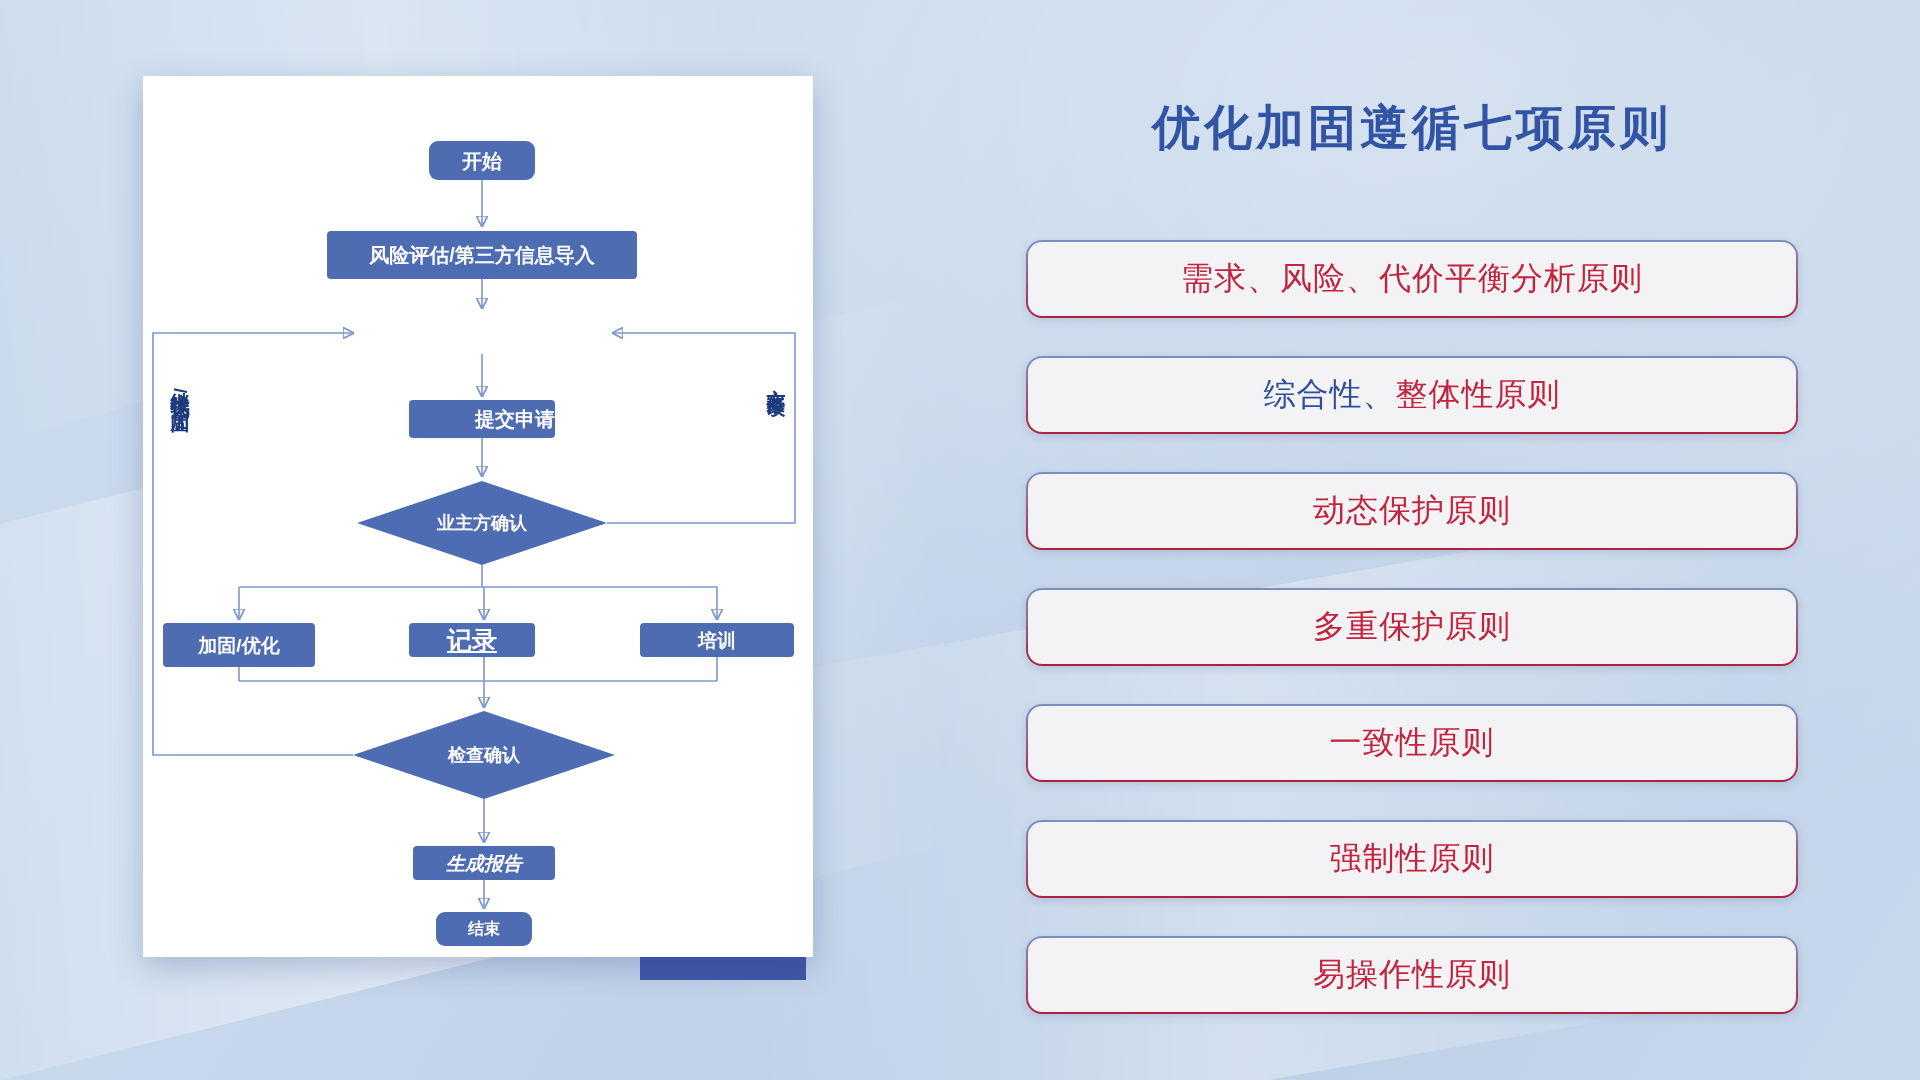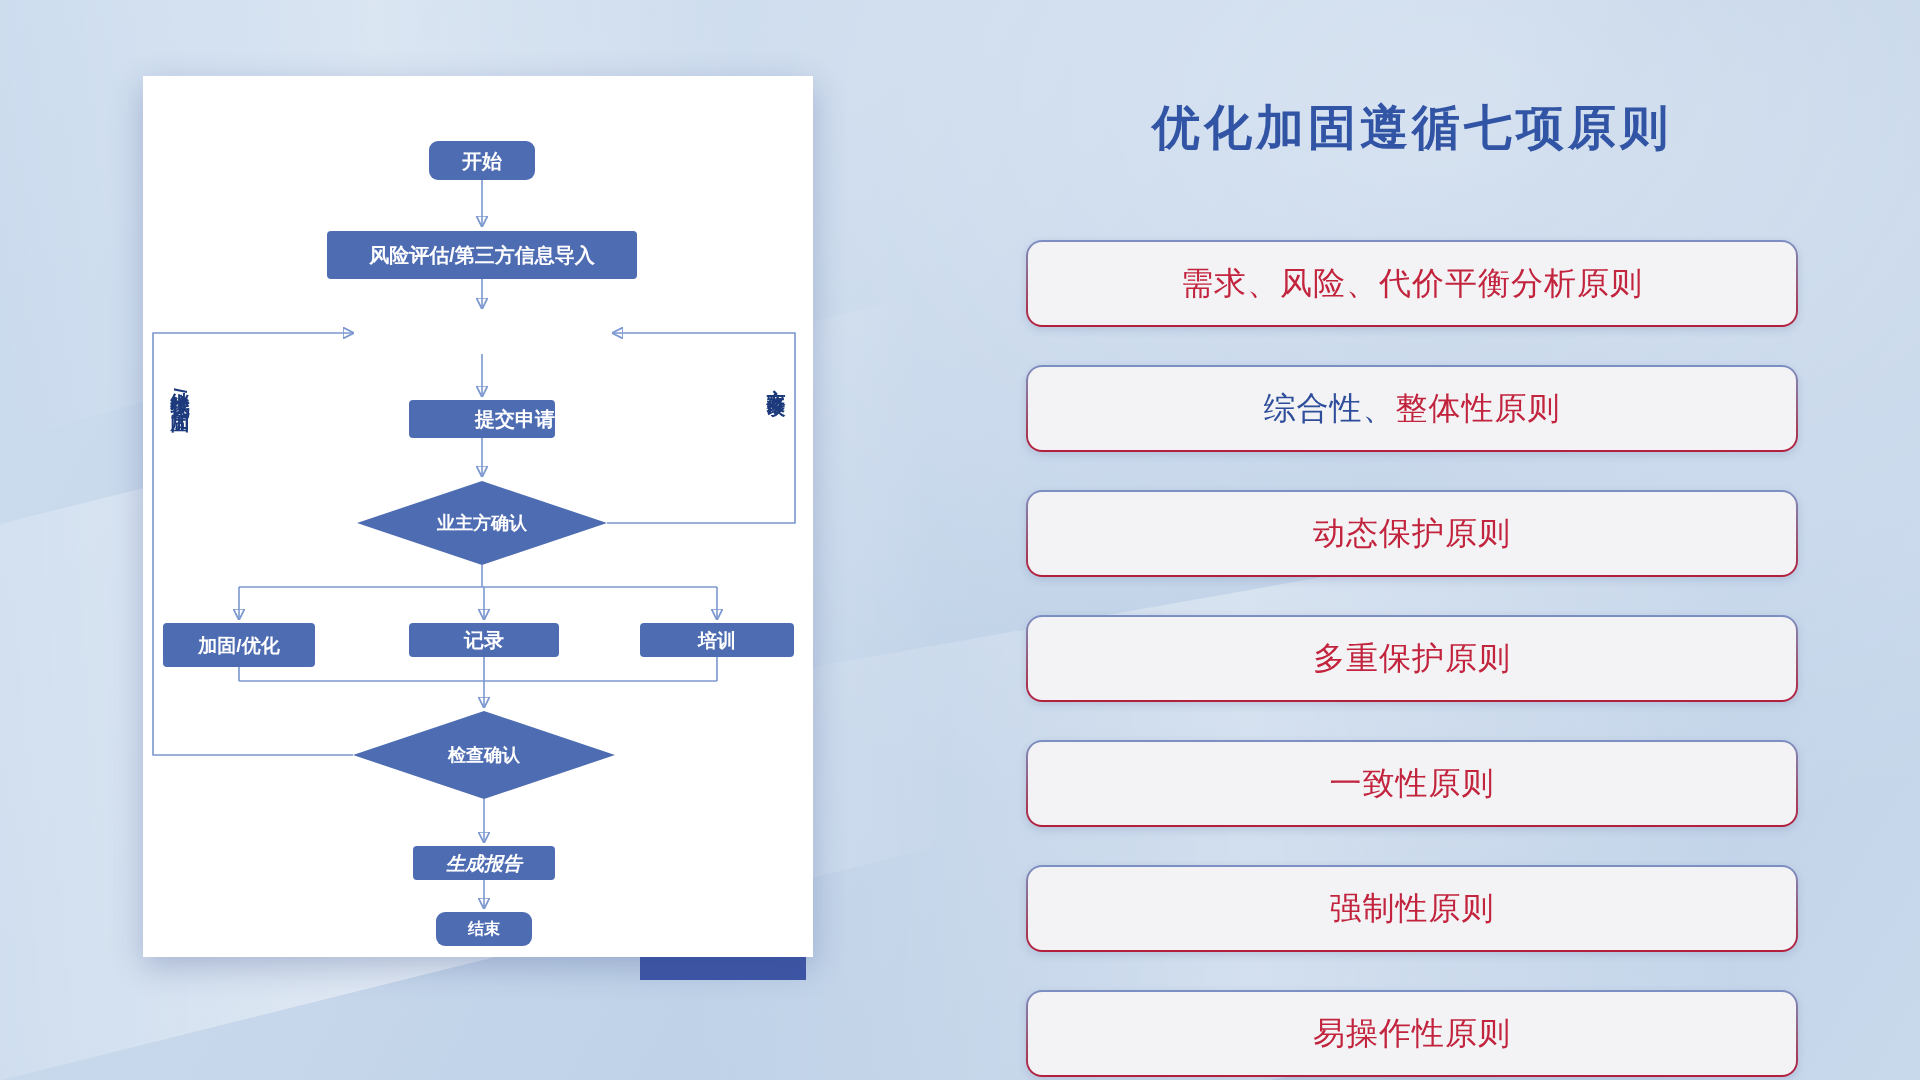--- a/index.html
+++ b/index.html
@@ -77,21 +77,21 @@
   .panel-title{
     margin:0;text-align:center;
     font-size:48px;font-weight:bold;letter-spacing:4px;
     color:var(--title);
   }
   .pills{
     position:absolute;left:0;top:144px;width:772px;
     display:flex;flex-direction:column;gap:38px;
   }
   .pill{
-    height:87px;border-radius:16px;padding:2px;
+    height:78px;border-radius:16px;padding:2px;
     background:linear-gradient(180deg,#7c90c4 0%,#9a5573 55%,#b21f3c 100%);
     box-shadow:0 3px 8px rgba(80,100,150,.20);
   }
   .pill-inner{
     width:100%;height:100%;border-radius:14px;
     background:#f3f3f5;
     display:flex;align-items:center;justify-content:center;
     font-size:32px;letter-spacing:1px;white-space:nowrap;
   }
   .seg-red{color:var(--red);}
@@ -148,21 +148,21 @@
     </div>
 
     <div class="node diamond" style="left:214px;top:405px;width:250px;height:84px;">
       <span>业主方确认</span>
     </div>
 
     <div class="node rect" style="left:20px;top:547px;width:152px;height:44px;font-size:19px;">
       <span>加固/优化</span>
     </div>
 
-    <div class="node rect" style="left:266px;top:547px;width:150px;height:34px;font-size:20px;">
+    <div class="node rect" style="left:266px;top:547px;width:126px;height:34px;font-size:25px;text-decoration:underline;">
       <span>记录</span>
     </div>
 
     <div class="node rect" style="left:497px;top:547px;width:154px;height:34px;font-size:19px;">
       <span>培训</span>
     </div>
 
     <div class="node diamond" style="left:210px;top:635px;width:262px;height:88px;">
       <span>检查确认</span>
     </div>

